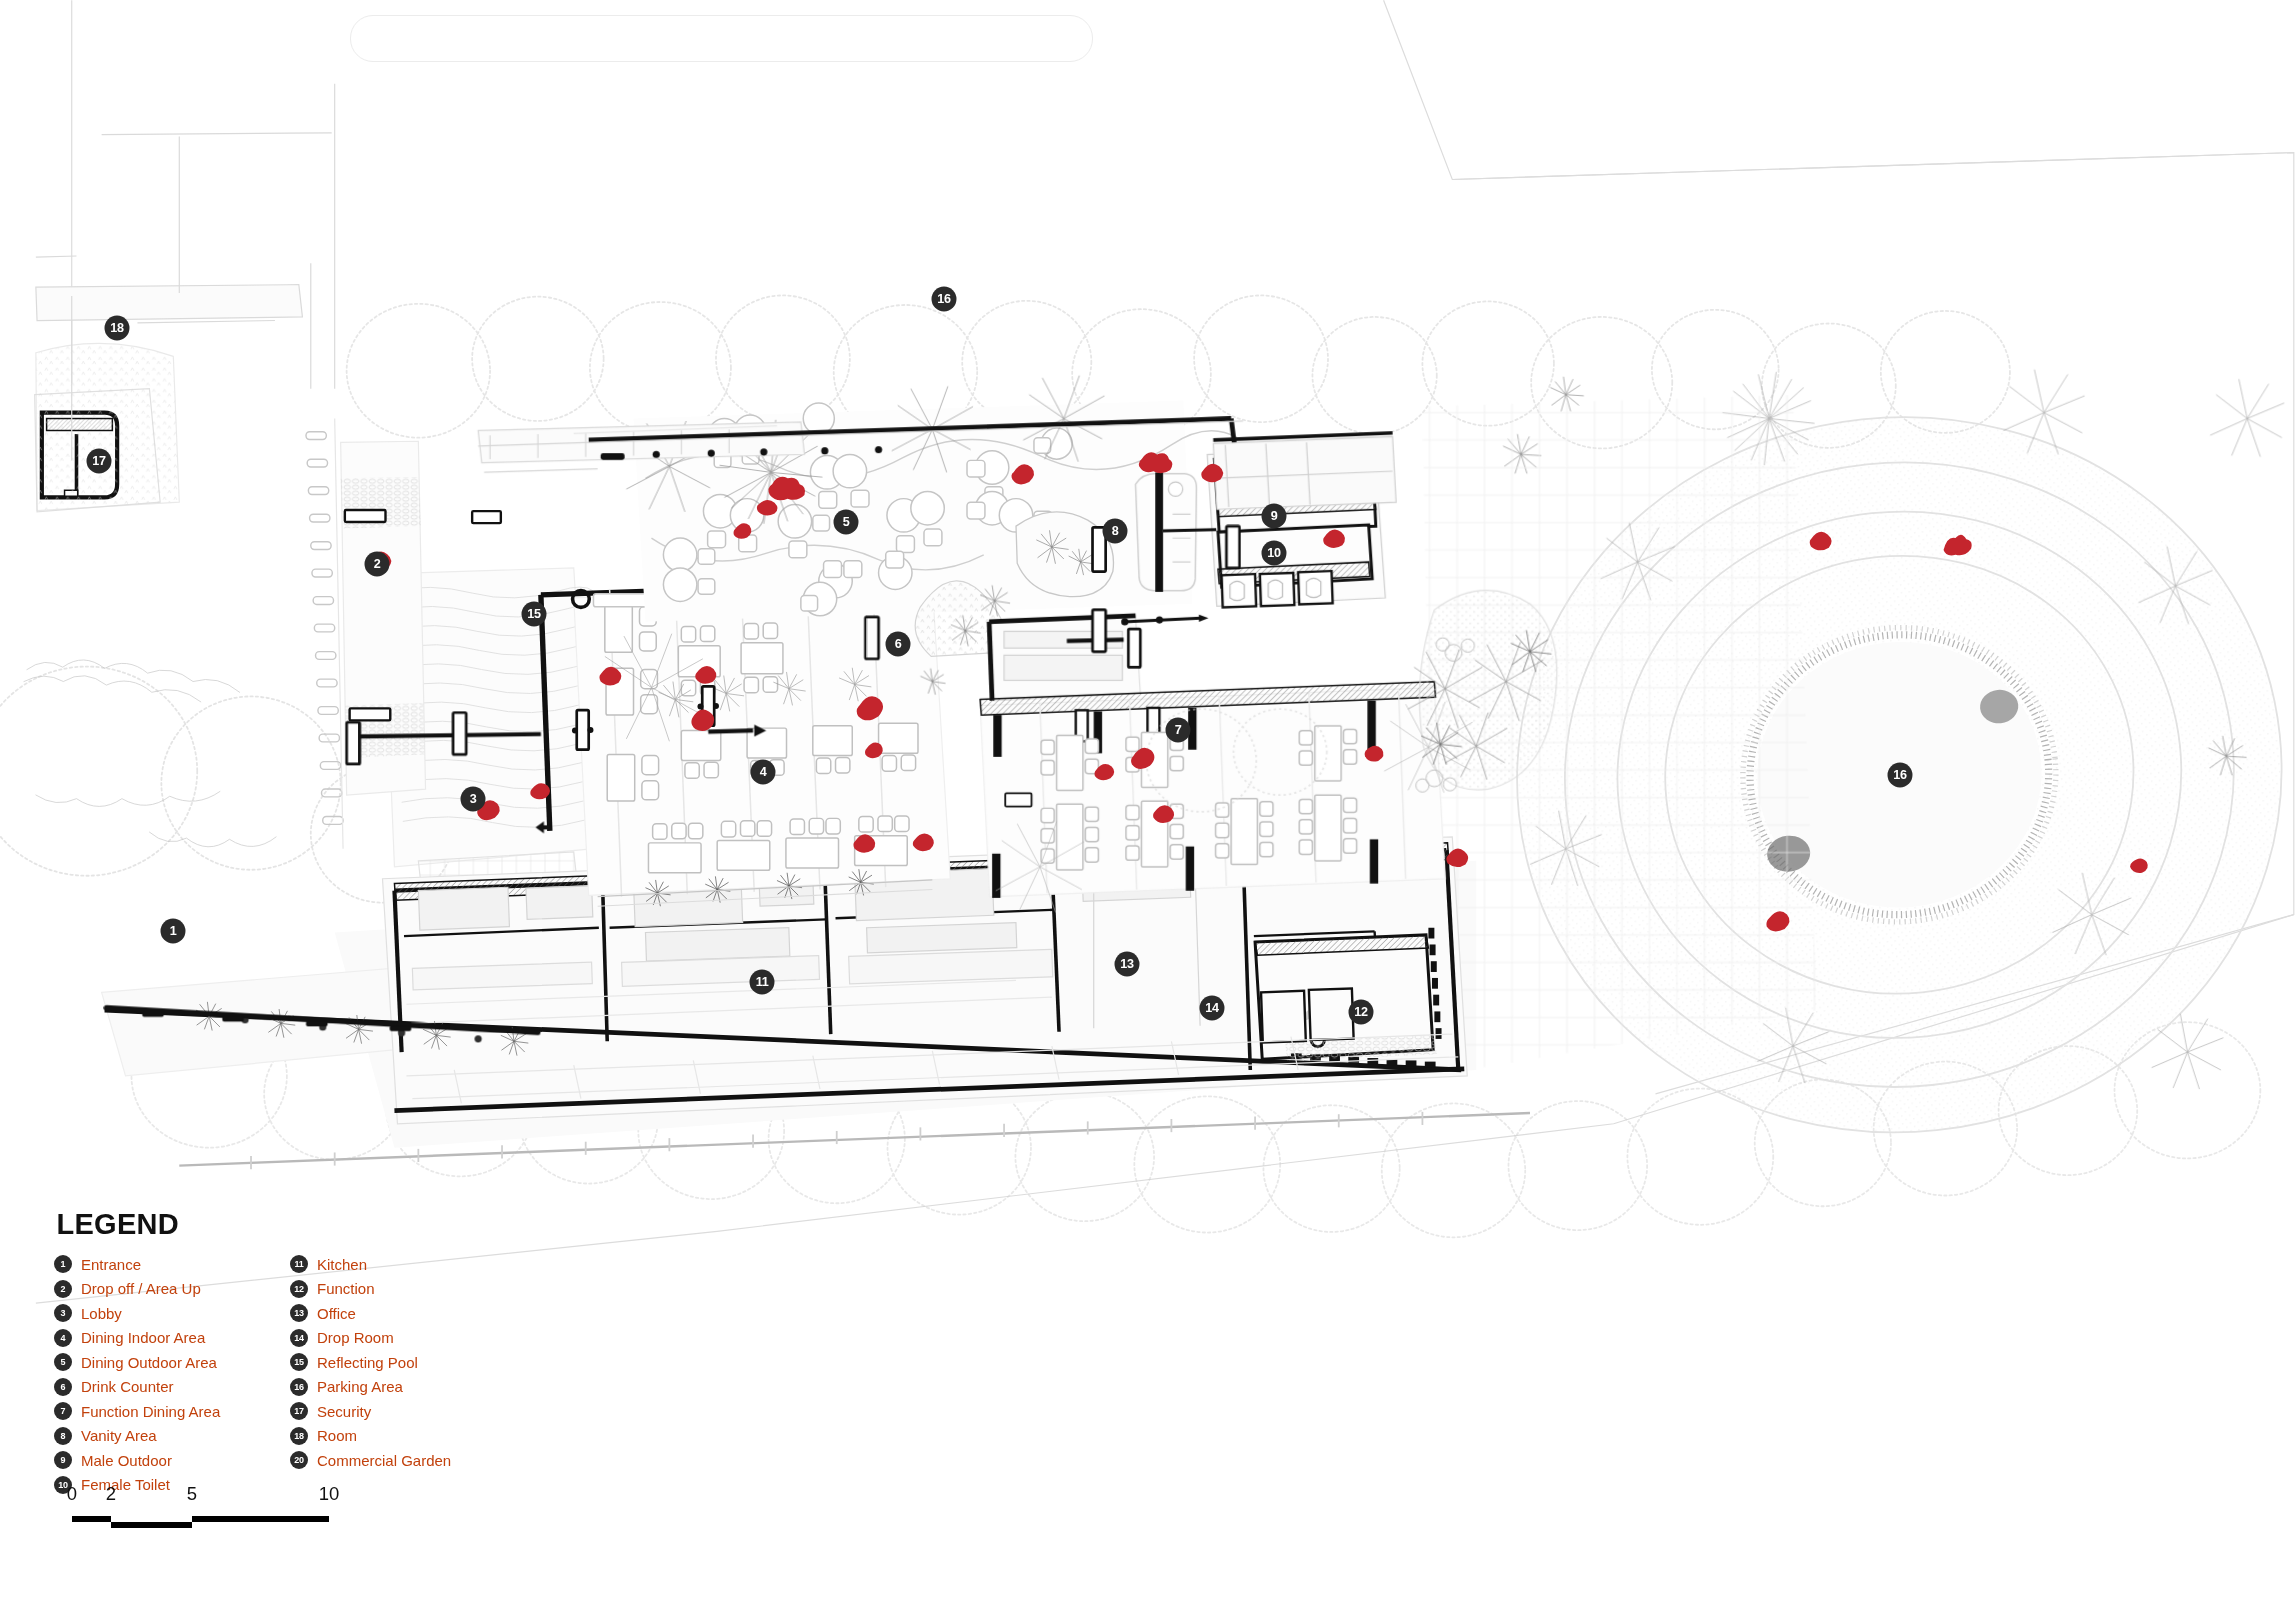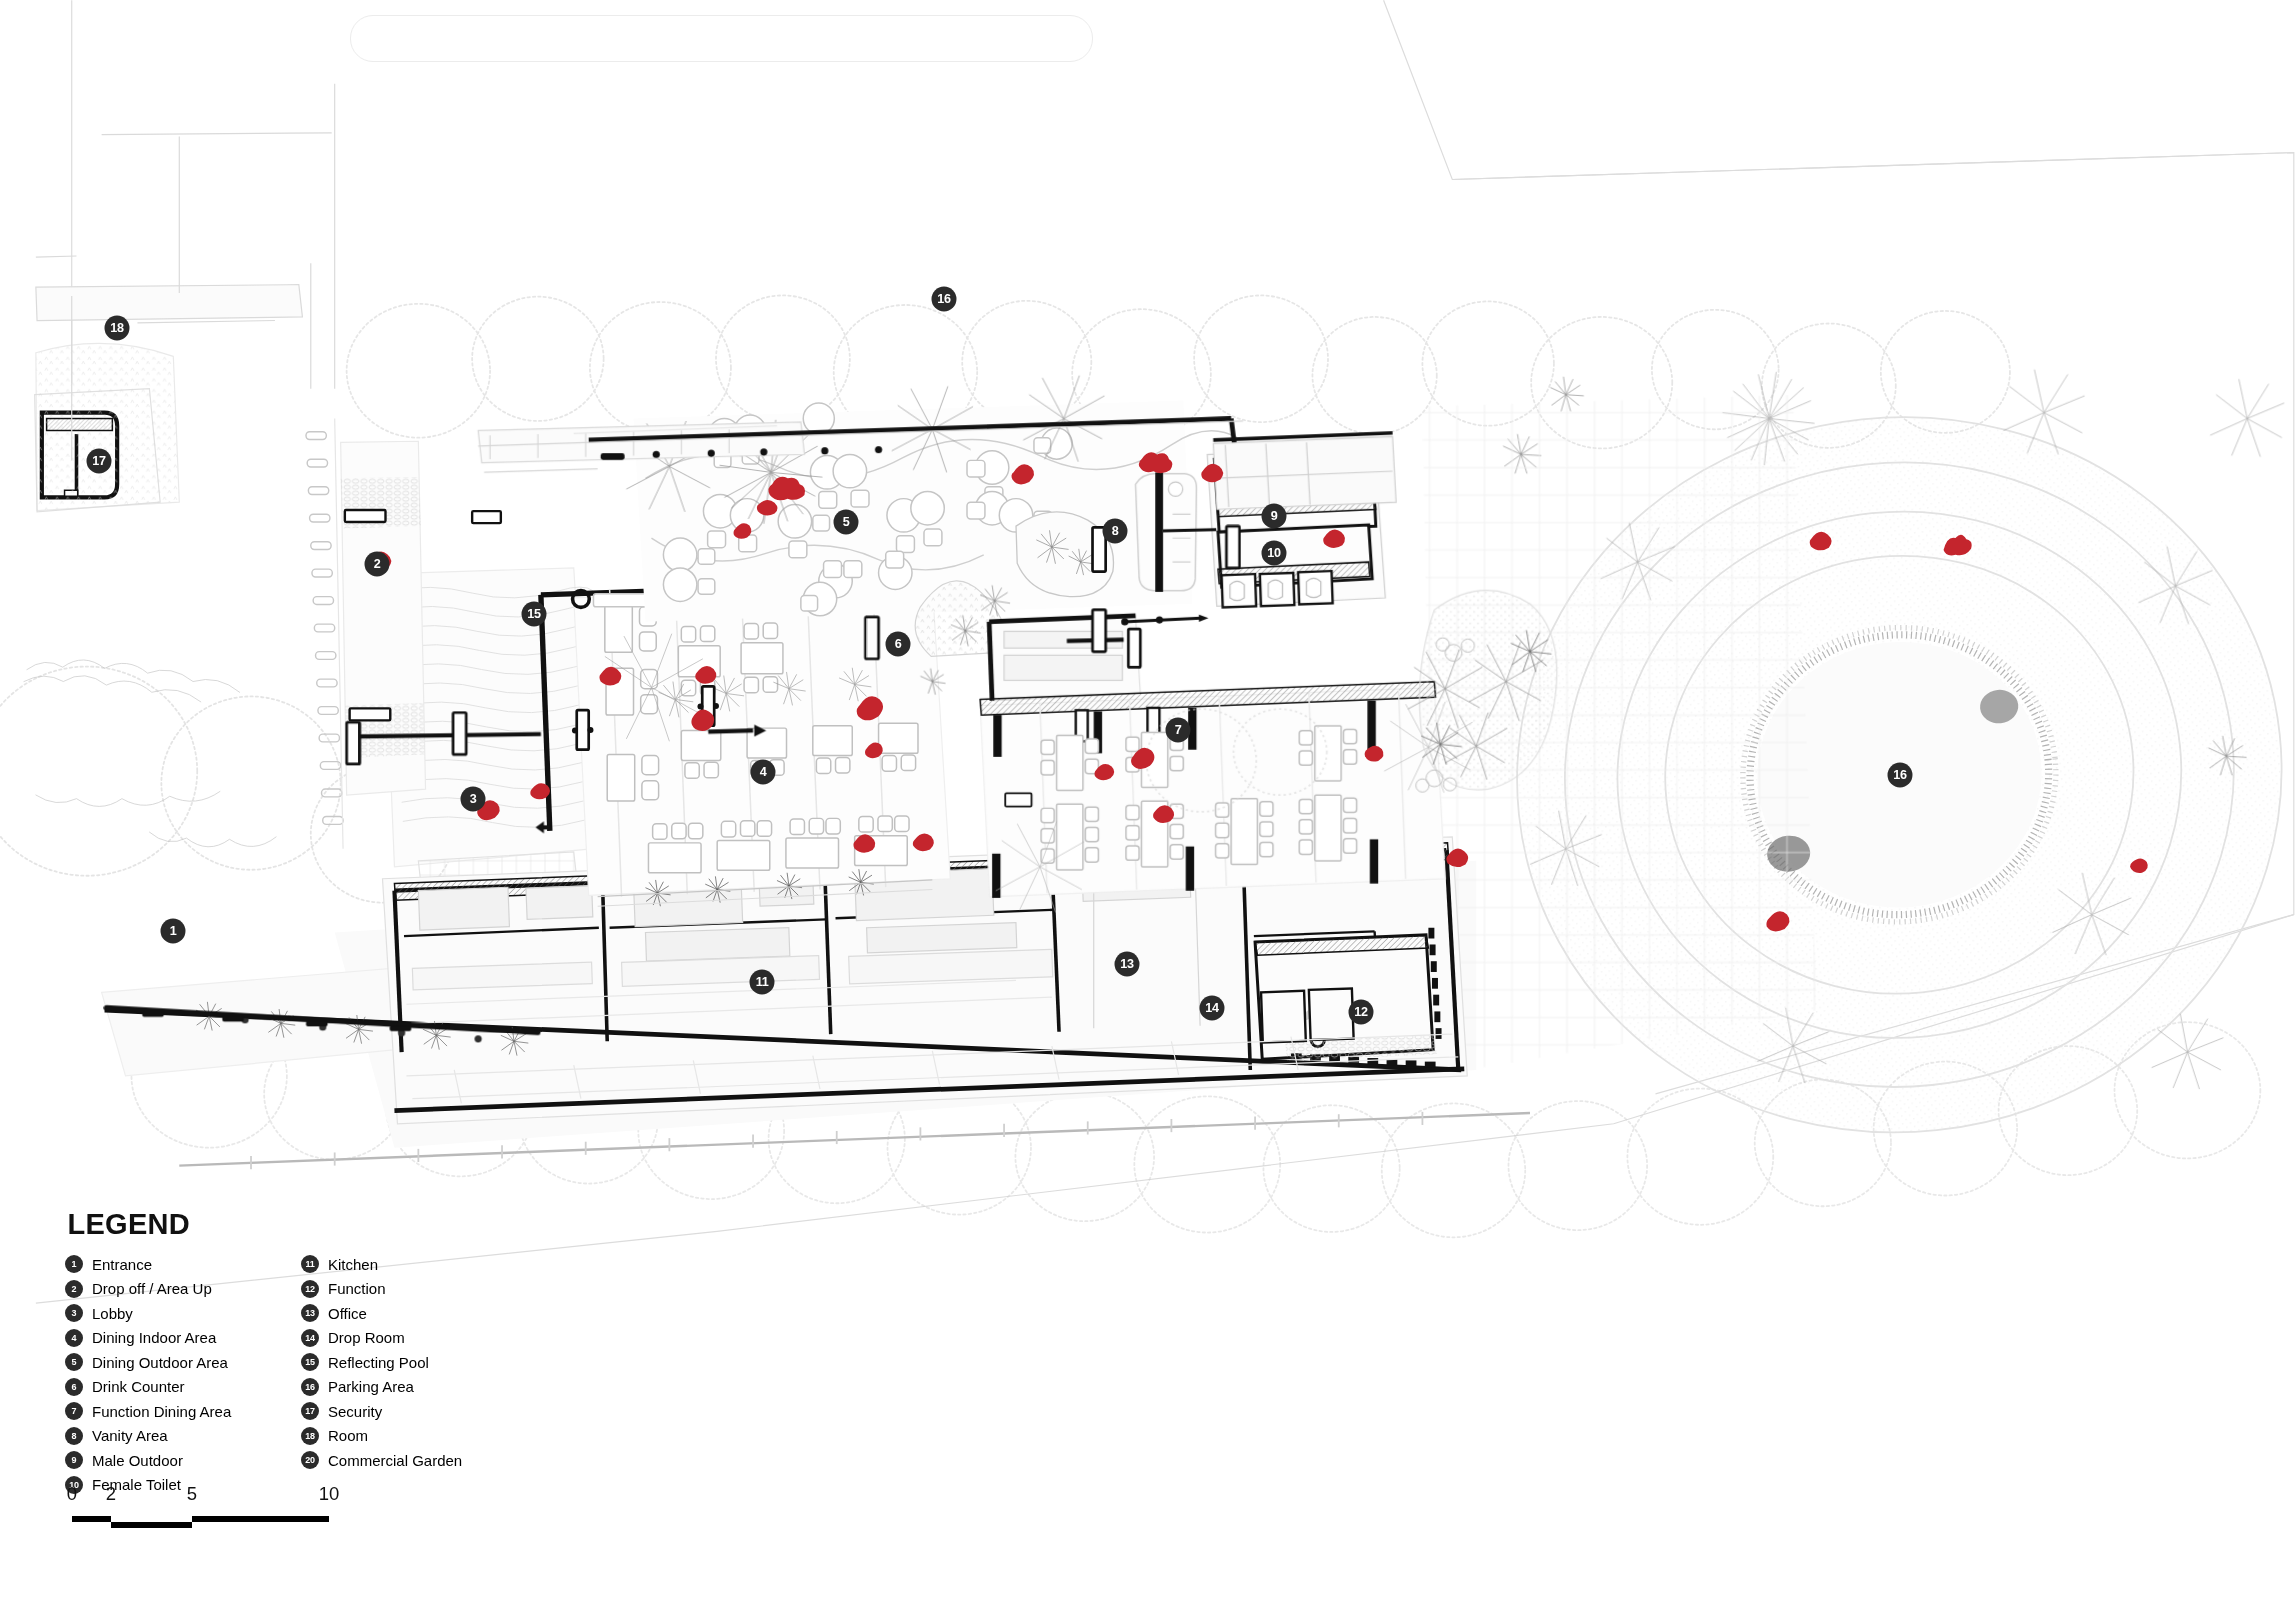--- a/index.html
+++ b/index.html
@@ -29,21 +29,21 @@
     text-align:center;
     letter-spacing:-0.3px;
     transform:translate(-50%,-50%);
     z-index:40;
     user-select:none;
   }
 
   
   #legend{
     position:absolute;
-    left:65px;top:1208px;
+    left:54px;top:1208px;
     z-index:60;
   }
   #legend-title{
     font-size:29px;
     font-weight:700;
     letter-spacing:0.3px;
     margin:0 0 10.8px 2.4px;
     color:#111;
   }
   .legend-cols{display:flex;flex-direction:row;gap:0;}
@@ -58,21 +58,21 @@
     width:18px;height:18px;border-radius:50%;
     background:#2b2b2b;color:#fff;
     font-size:9px;font-weight:700;
     line-height:18px;text-align:center;
     flex:0 0 18px;
     letter-spacing:-0.2px;
   }
   .legend-label{
     margin-left:9px;
     font-size:15px;
-    color:#000000;
+    color:#c2410c;
     white-space:nowrap;
   }
 
   
   #scalebar{
     position:absolute;
     left:60px;top:1483px;
     width:281px;height:66px;
     z-index:60;
   }

